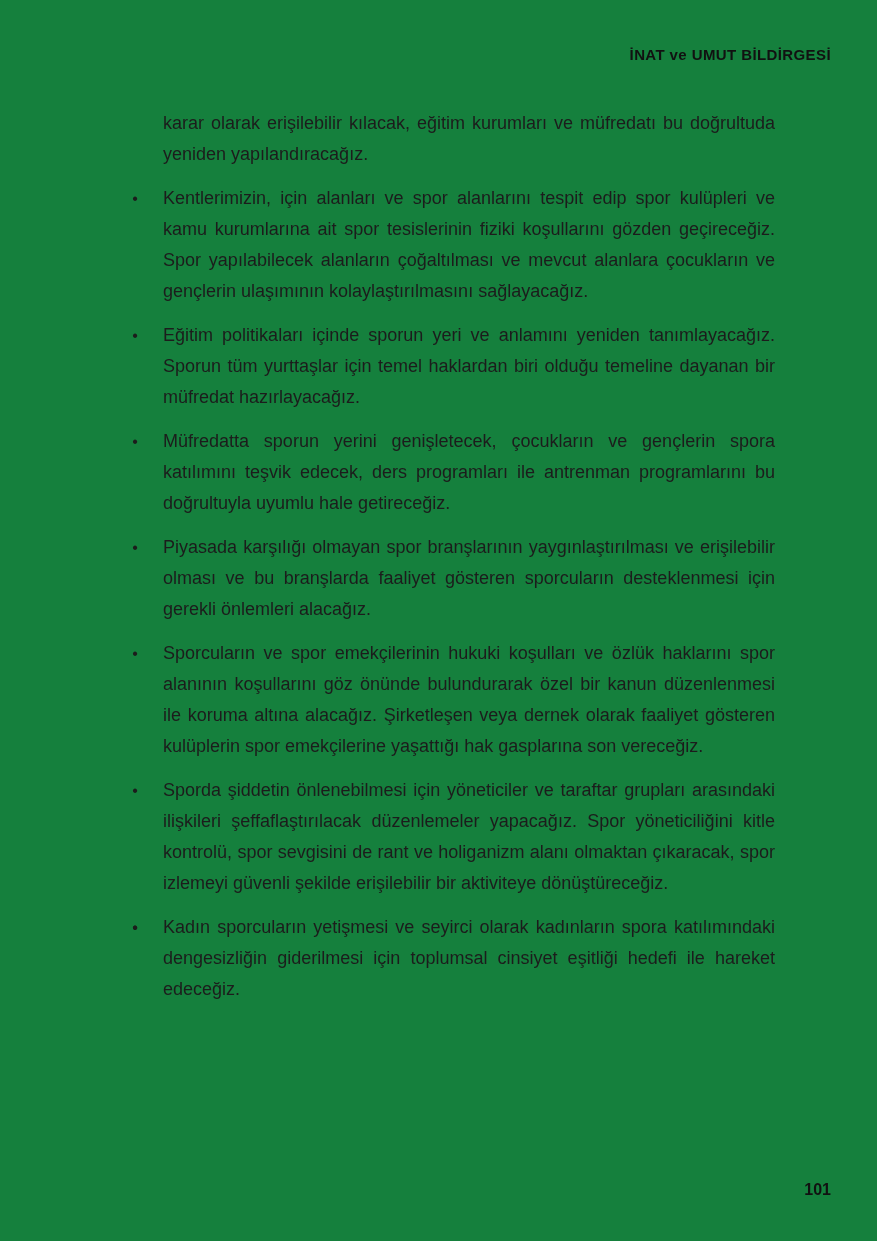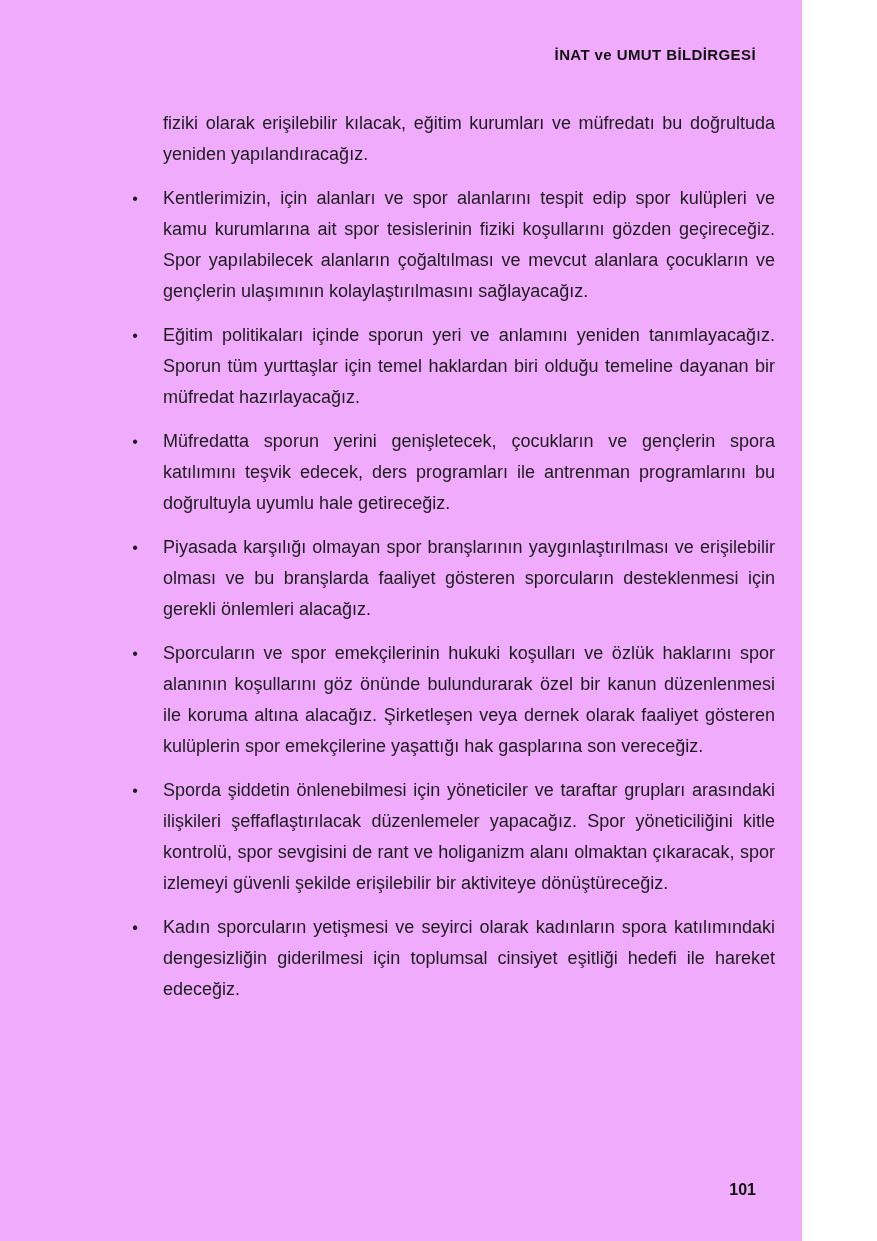--- a/index.html
+++ b/index.html
@@ -10,23 +10,23 @@
   body {
     width: 877px;
     height: 1241px;
     position: relative;
     font-family: "Liberation Sans", sans-serif;
     color: #1a1a1a;
     overflow: hidden;
   }
   .page {
     position: relative;
-    width: 802px;
+    width: 877px;
     height: 1241px;
-    background: #f0abfc;
+    background: #15803d;
   }
   .running-head {
     position: absolute;
     top: 46px;
     right: 46px;
     font-size: 15px;
     font-weight: 700;
     letter-spacing: 0.4px;
     color: #111111;
     text-align: right;
@@ -73,21 +73,21 @@
 </style>
 </head>
 <body>
 
 <div class="page">
 
   <div class="running-head">İNAT ve UMUT BİLDİRGESİ</div>
 
   <div class="content">
 
-    <p class="intro">fiziki olarak erişilebilir kılacak, eğitim kurumları ve müfredatı bu doğrultuda yeniden yapılandıracağız.</p>
+    <p class="intro">karar olarak erişilebilir kılacak, eğitim kurumları ve müfredatı bu doğrultuda yeniden yapılandıracağız.</p>
 
     <ul class="bullet-list">
       <li>
         <span class="marker">•</span>
         <span class="text">Kentlerimizin, için alanları ve spor alanlarını tespit edip spor kulüpleri ve kamu kurumlarına ait spor tesislerinin fiziki koşullarını gözden geçireceğiz. Spor yapılabilecek alanların çoğaltılması ve mevcut alanlara çocukların ve gençlerin ulaşımının kolaylaştırılmasını sağlayacağız.</span>
       </li>
       <li>
         <span class="marker">•</span>
         <span class="text">Eğitim politikaları içinde sporun yeri ve anlamını yeniden tanımlayacağız. Sporun tüm yurttaşlar için temel haklardan biri olduğu temeline dayanan bir müfredat hazırlayacağız.</span>
       </li>

